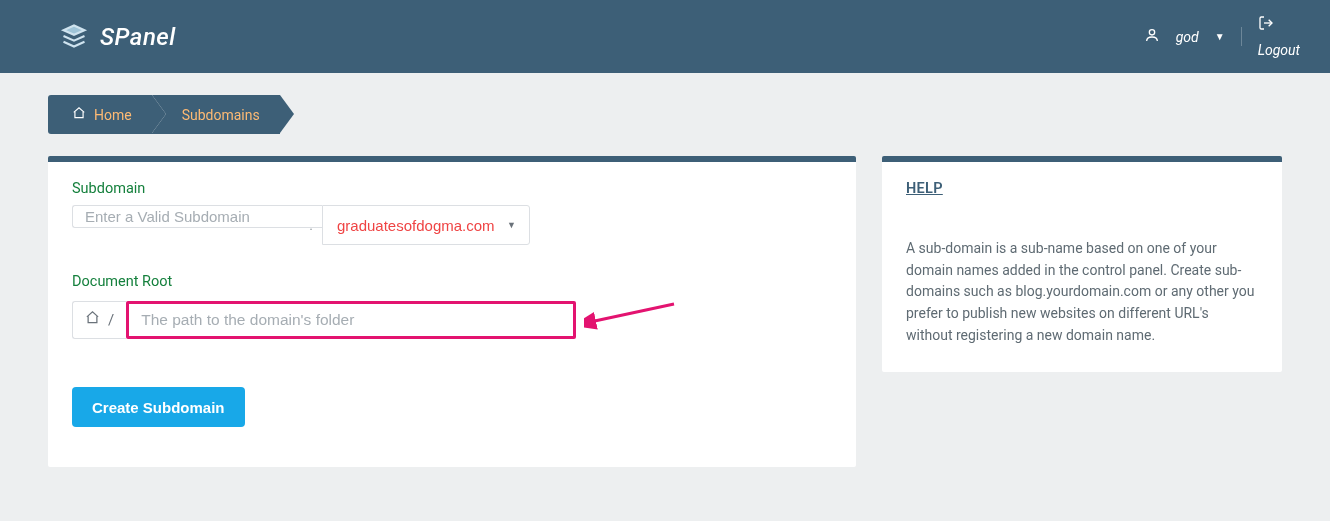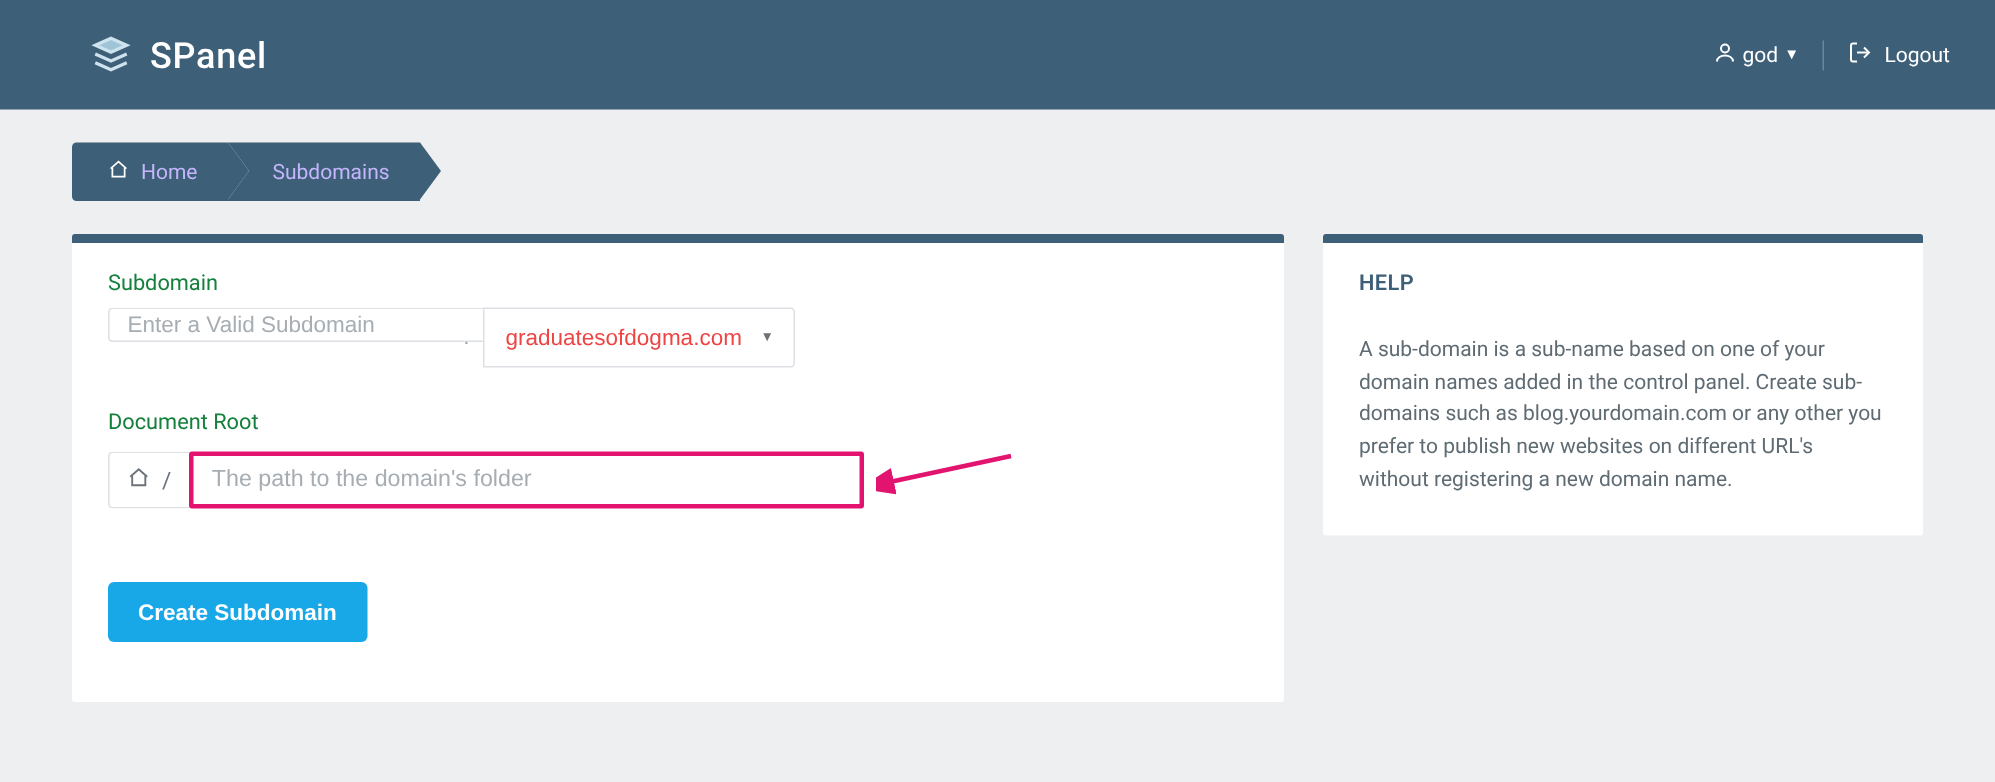--- a/index.html
+++ b/index.html
@@ -1,40 +1,40 @@
 <!DOCTYPE html>
 <html><head>
   <meta charset="utf-8">
   <style>
     * { margin:0; padding:0; box-sizing:border-box; }
     body { font-family:-apple-system,BlinkMacSystemFont,"Segoe UI",Roboto,sans-serif; background:#edeff0; color:#333; font-size:14px; }
 
-    .topbar { background:#3d5f77; height:73px; display:flex; align-items:center; justify-content:space-between; padding:0 30px 0 60px; color:#fff; }
+    .topbar { background:#3d5f77; height:73px; display:flex; align-items:center; justify-content:space-between; padding:0 30px 0 60px; color:#fff;font-style:italic; }
     .brand { display:flex; align-items:center; gap:10px; }
     .brand-icon { width:30px; height:30px; display:flex; align-items:center; justify-content:center; }
     .brand-text { font-size:24px; font-weight:500; letter-spacing:0.5px; }
     .topbar-right { display:flex; align-items:center; gap:0; }
-    .user-drop { display:flex; align-items:center; gap:4px; cursor:pointer; padding-right:16px; border-right:1px solid rgba(255,255,255,0.25); }
-    .logout { display:flex; align-items:center; gap:8px; cursor:pointer; padding-left:16px; }
+    .user-drop { display:flex; align-items:center; gap:16px; cursor:pointer; padding-right:16px; border-right:1px solid rgba(255,255,255,0.25); }
+    .logout { display:flex; gap:8px; cursor:pointer; padding-left:16px;flex-direction:column; }
     .caret { font-size:10px; }
 
     .container { padding:22px 28px; }
 
     .breadcrumbs { display:flex; height:39px; margin-left:20px; }
-    .crumb { background:#3d5f77; color:#c4b5fd; display:flex; align-items:center; padding:0 20px 0 24px; position:relative; font-size:14px; gap:8px; cursor:pointer; }
+    .crumb { background:#3d5f77; color:#fdba74; display:flex; align-items:center; padding:0 20px 0 24px; position:relative; font-size:14px; gap:8px; cursor:pointer; }
     .crumb::after { content:''; position:absolute; right:-14px; top:0; border-left:14px solid #3d5f77; border-top:19.5px solid transparent; border-bottom:19.5px solid transparent; z-index:2; }
     .crumb:nth-child(2) { padding-left:30px;text-align:right; }
     .crumb:nth-child(2)::before { content:''; position:absolute; left:0; top:0; border-left:14px solid #edeff0; border-top:19.5px solid transparent; border-bottom:19.5px solid transparent; }
     .crumb:first-child { border-top-left-radius:3px; border-bottom-left-radius:3px; }
 
     .page-row { display:flex; gap:26px; margin-top:22px; padding:0 20px; }
     .main-panel { flex:1; background:#fff; border-top:6px solid #3d5f77; border-radius:2px; padding:18px 24px 40px; }
     .side-panel { width:400px; background:#fff; border-top:6px solid #3d5f77; border-radius:2px; padding:18px 24px 26px; align-self:flex-start; }
     .panel-title { color:#3d5f77; font-size:14.5px; font-weight:600; letter-spacing:0.3px; margin-bottom:40px; }
-    .side-panel .panel-title { margin-bottom:26px; }
+    .side-panel .panel-title { margin-bottom:41px;text-decoration:underline; }
 
     .field-label { color:#15803d; font-size:14.5px; margin-bottom:8px; }
 
     .sub-row { display:flex; gap:0; margin-bottom:28px; }
     .sub-input { flex:0 0 250px; height:23px; border:1px solid #dcdfe3; border-right:none; border-radius:3px 0 0 3px; padding:0 12px; font-size:15px; outline:none; color:#333; }
     .sub-input::placeholder { color:#a6adb3; }
     .sub-dot { width:6px; text-align:center; align-self:center; color:#9aa1a7; position:relative; left:-14px; pointer-events:none; }
     .domain-select { flex:0 0 250px; height:40px; border:1px solid #dcdfe3; border-radius:0 3px 3px 0; padding:0 34px 0 14px; font-size:15px; background:#fff; appearance:none; outline:none; color:#ef4444; cursor:pointer; position:relative; margin-left:-6px; }
     .select-wrap { position:relative; display:inline-block; }
     .select-wrap::after { content:'▼'; font-size:9px; color:#6a727a; position:absolute; right:14px; top:50%; transform:translateY(-50%); pointer-events:none; }

